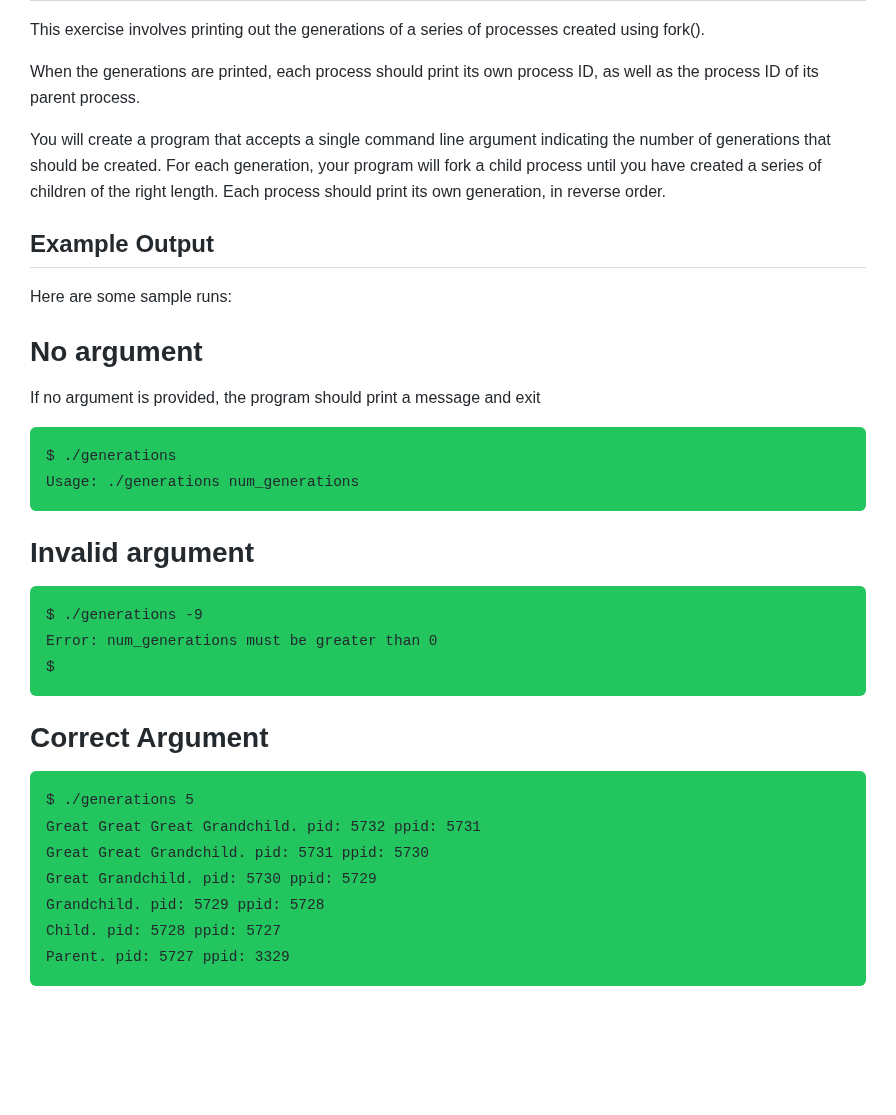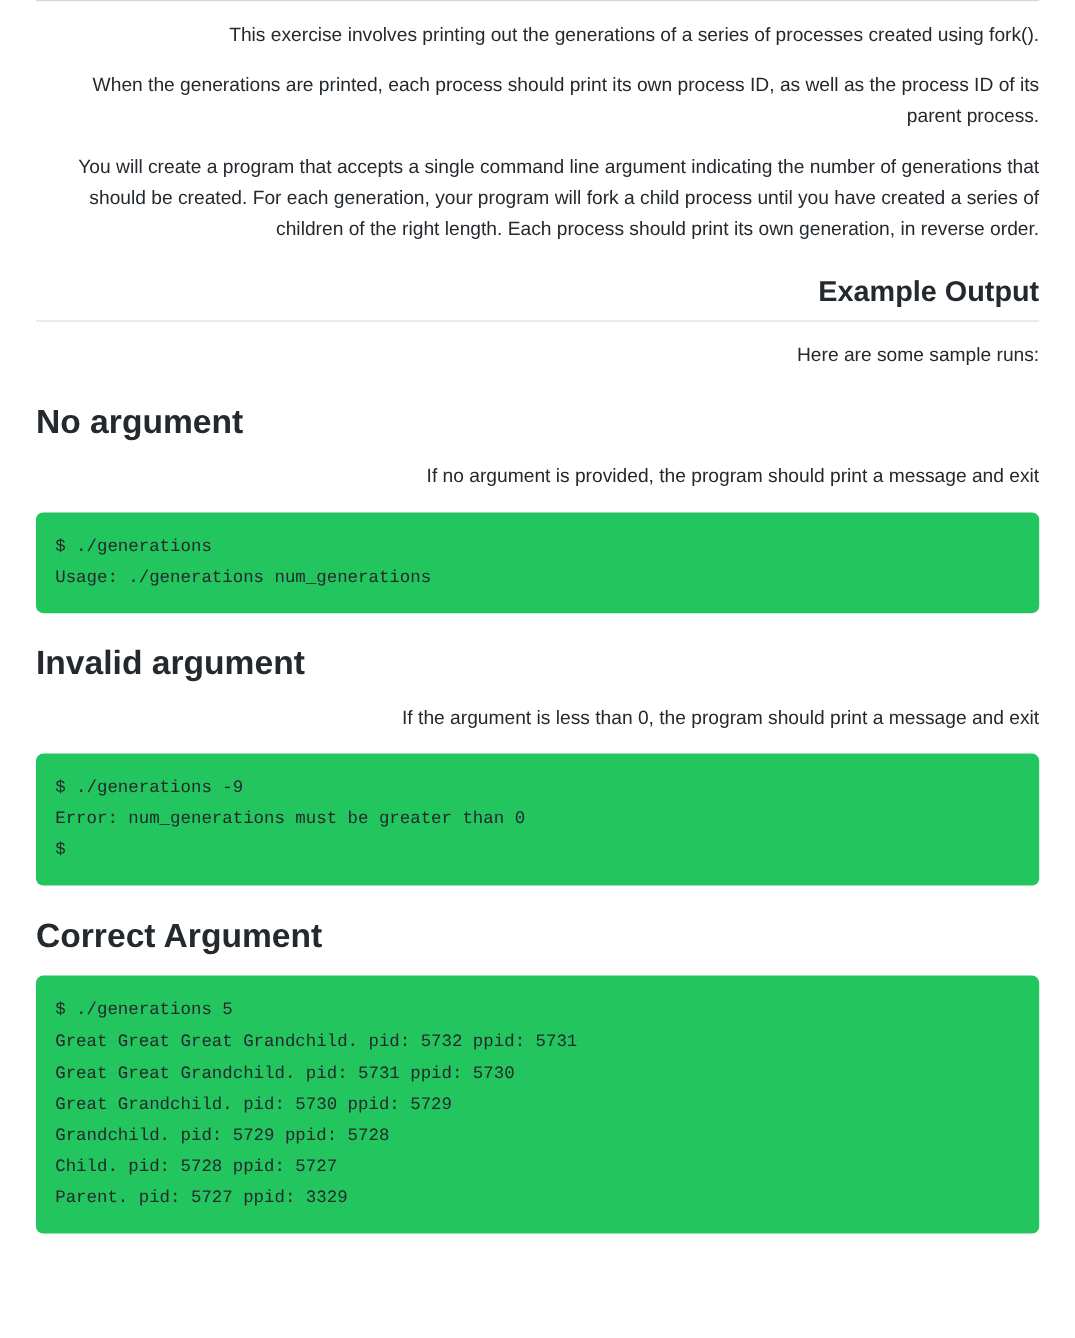--- a/index.html
+++ b/index.html
@@ -17,30 +17,28 @@
     max-width: 836px;
   }
   hr.top-rule {
     border: none;
     border-top: 1px solid #d0d7de;
     margin: 0 0 16px 0;
   }
   p {
     margin: 0 0 16px 0;
     line-height: 1.625;
-    text-align: right;
   }
   h2 {
     font-size: 24px;
     font-weight: 600;
     margin: 24px 0 16px 0;
     padding-bottom: 8px;
     border-bottom: 1px solid #d8dee4;
     line-height: 1.25;
-    text-align: right;
   }
   h3 {
     font-size: 28px;
     font-weight: 600;
     margin: 24px 0 16px 0;
     line-height: 1.25;
   }
   pre {
     background: #22c55e;
     border-radius: 6px;
@@ -66,21 +64,20 @@
 <h2>Example Output</h2>
 
 <p>Here are some sample runs:</p>
 
 <h3>No argument</h3>
 <p>If no argument is provided, the program should print a message and exit</p>
 <pre>$ ./generations
 Usage: ./generations num_generations</pre>
 
 <h3>Invalid argument</h3>
-<p>If the argument is less than 0, the program should print a message and exit</p>
 <pre>$ ./generations -9
 Error: num_generations must be greater than 0
 $</pre>
 
 <h3>Correct Argument</h3>
 <pre>$ ./generations 5
 Great Great Great Grandchild. pid: 5732 ppid: 5731
 Great Great Grandchild. pid: 5731 ppid: 5730
 Great Grandchild. pid: 5730 ppid: 5729
 Grandchild. pid: 5729 ppid: 5728

